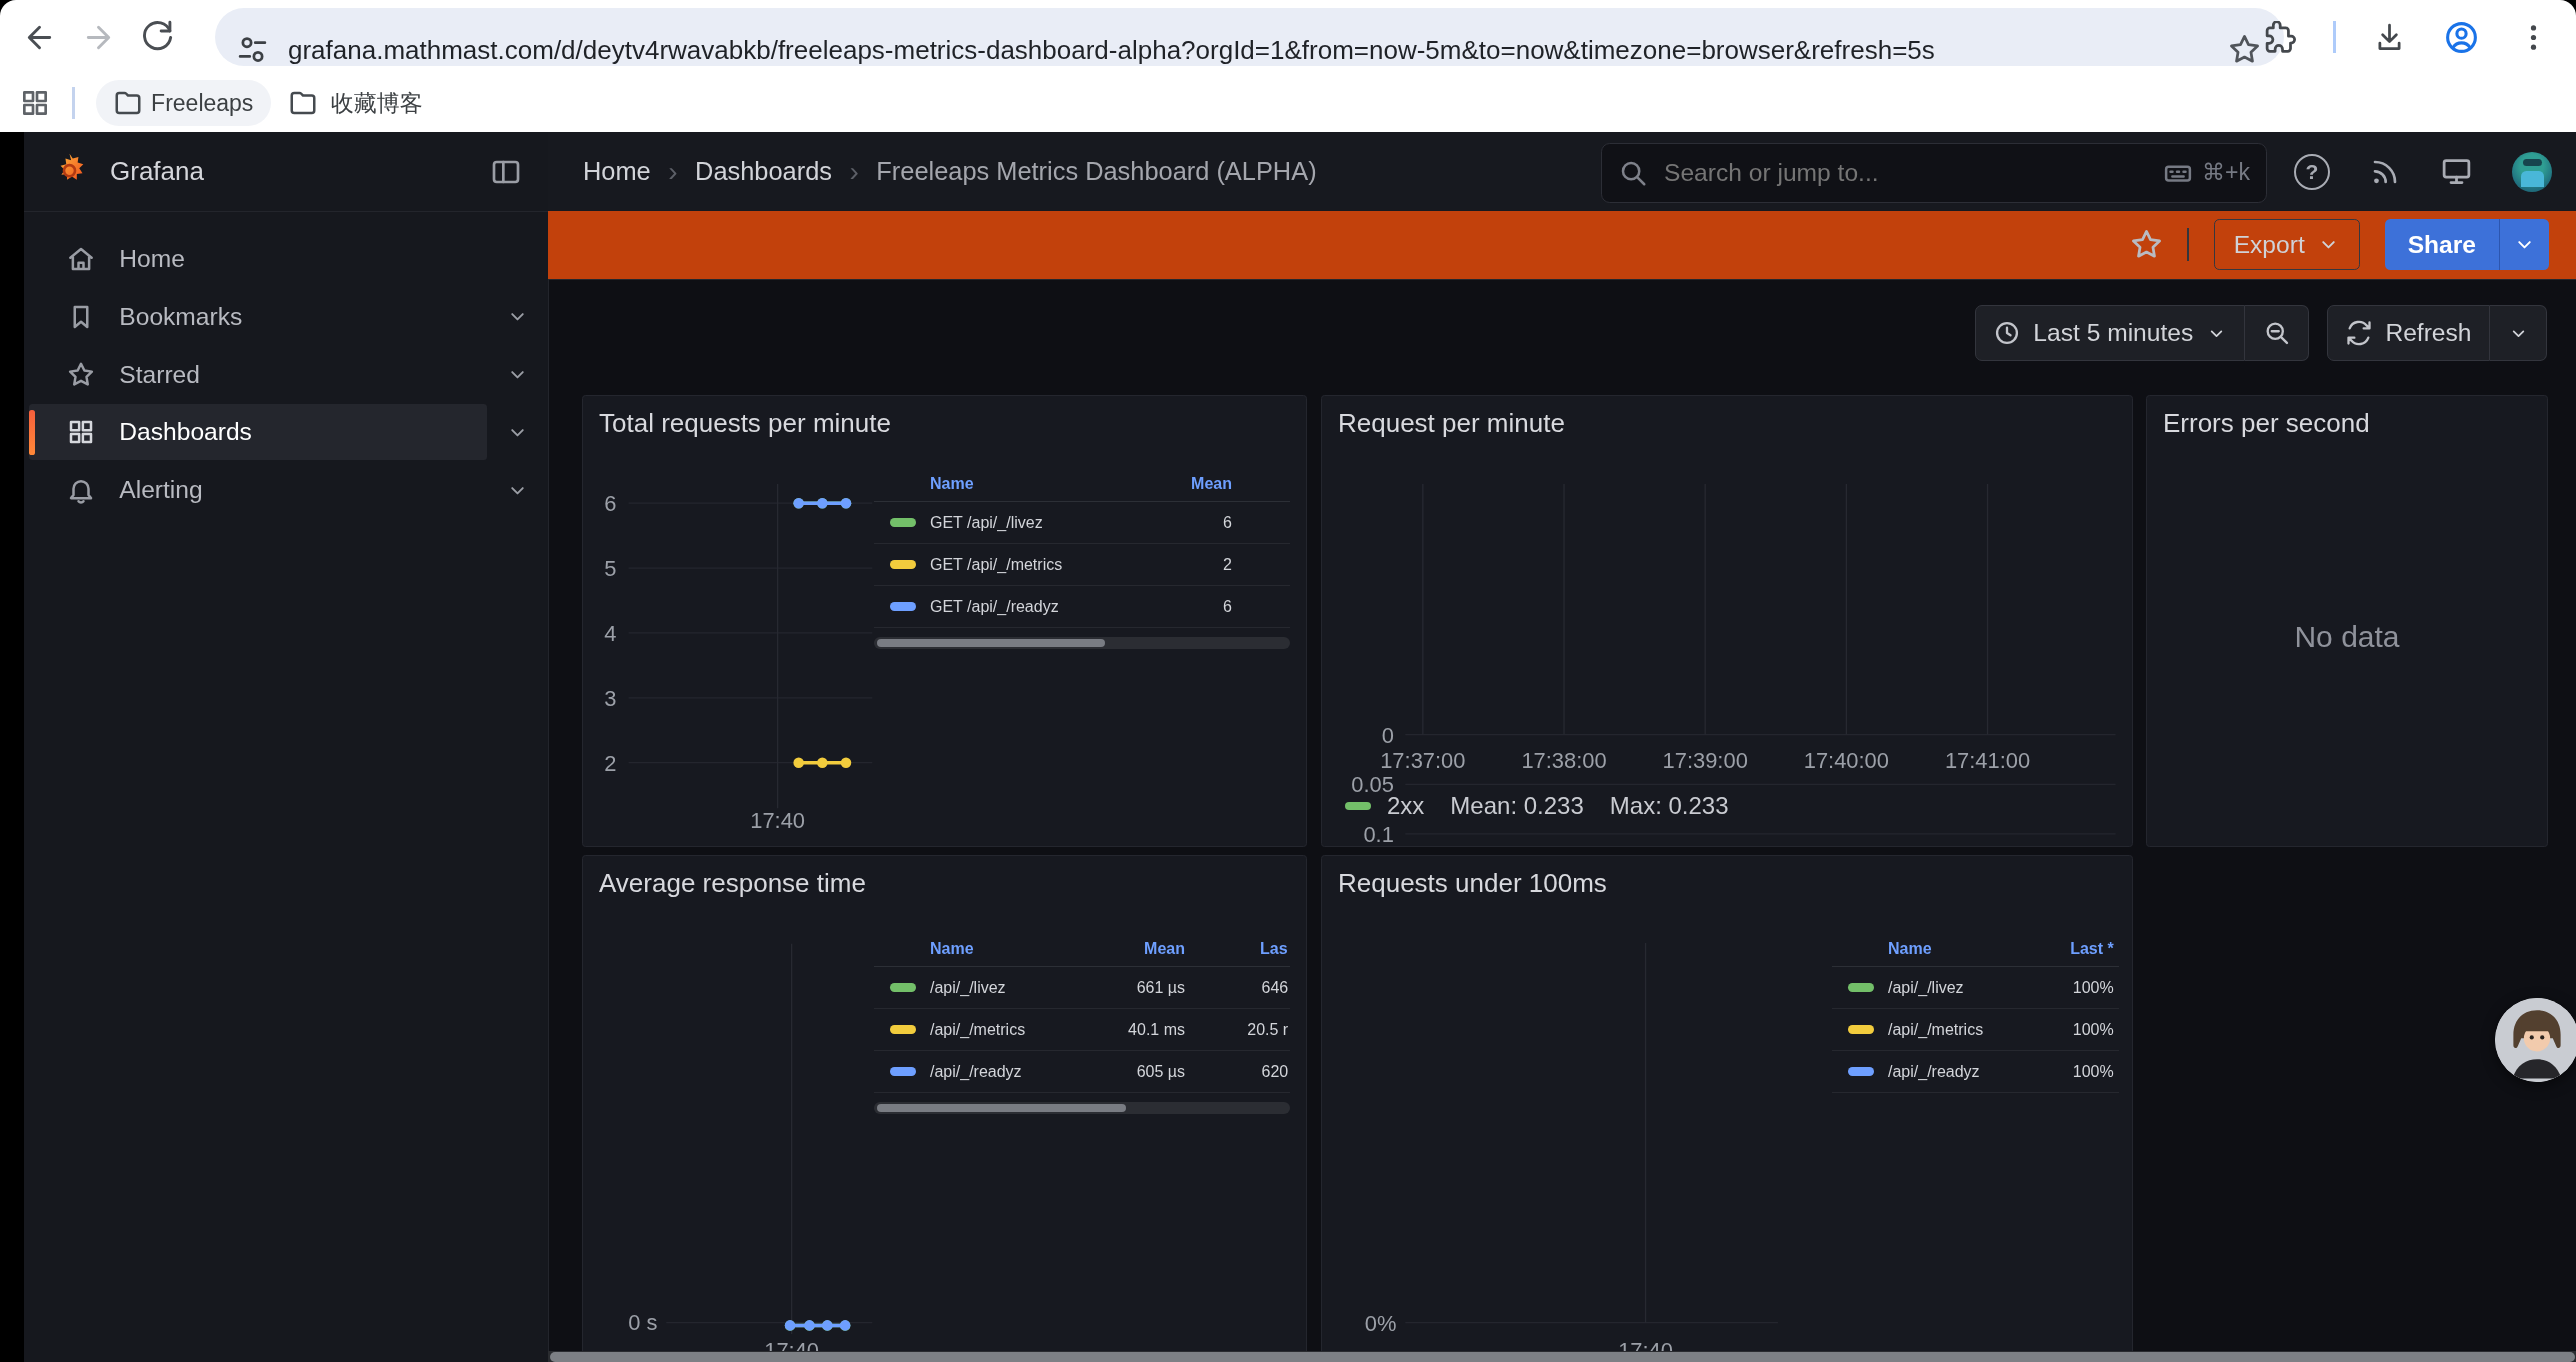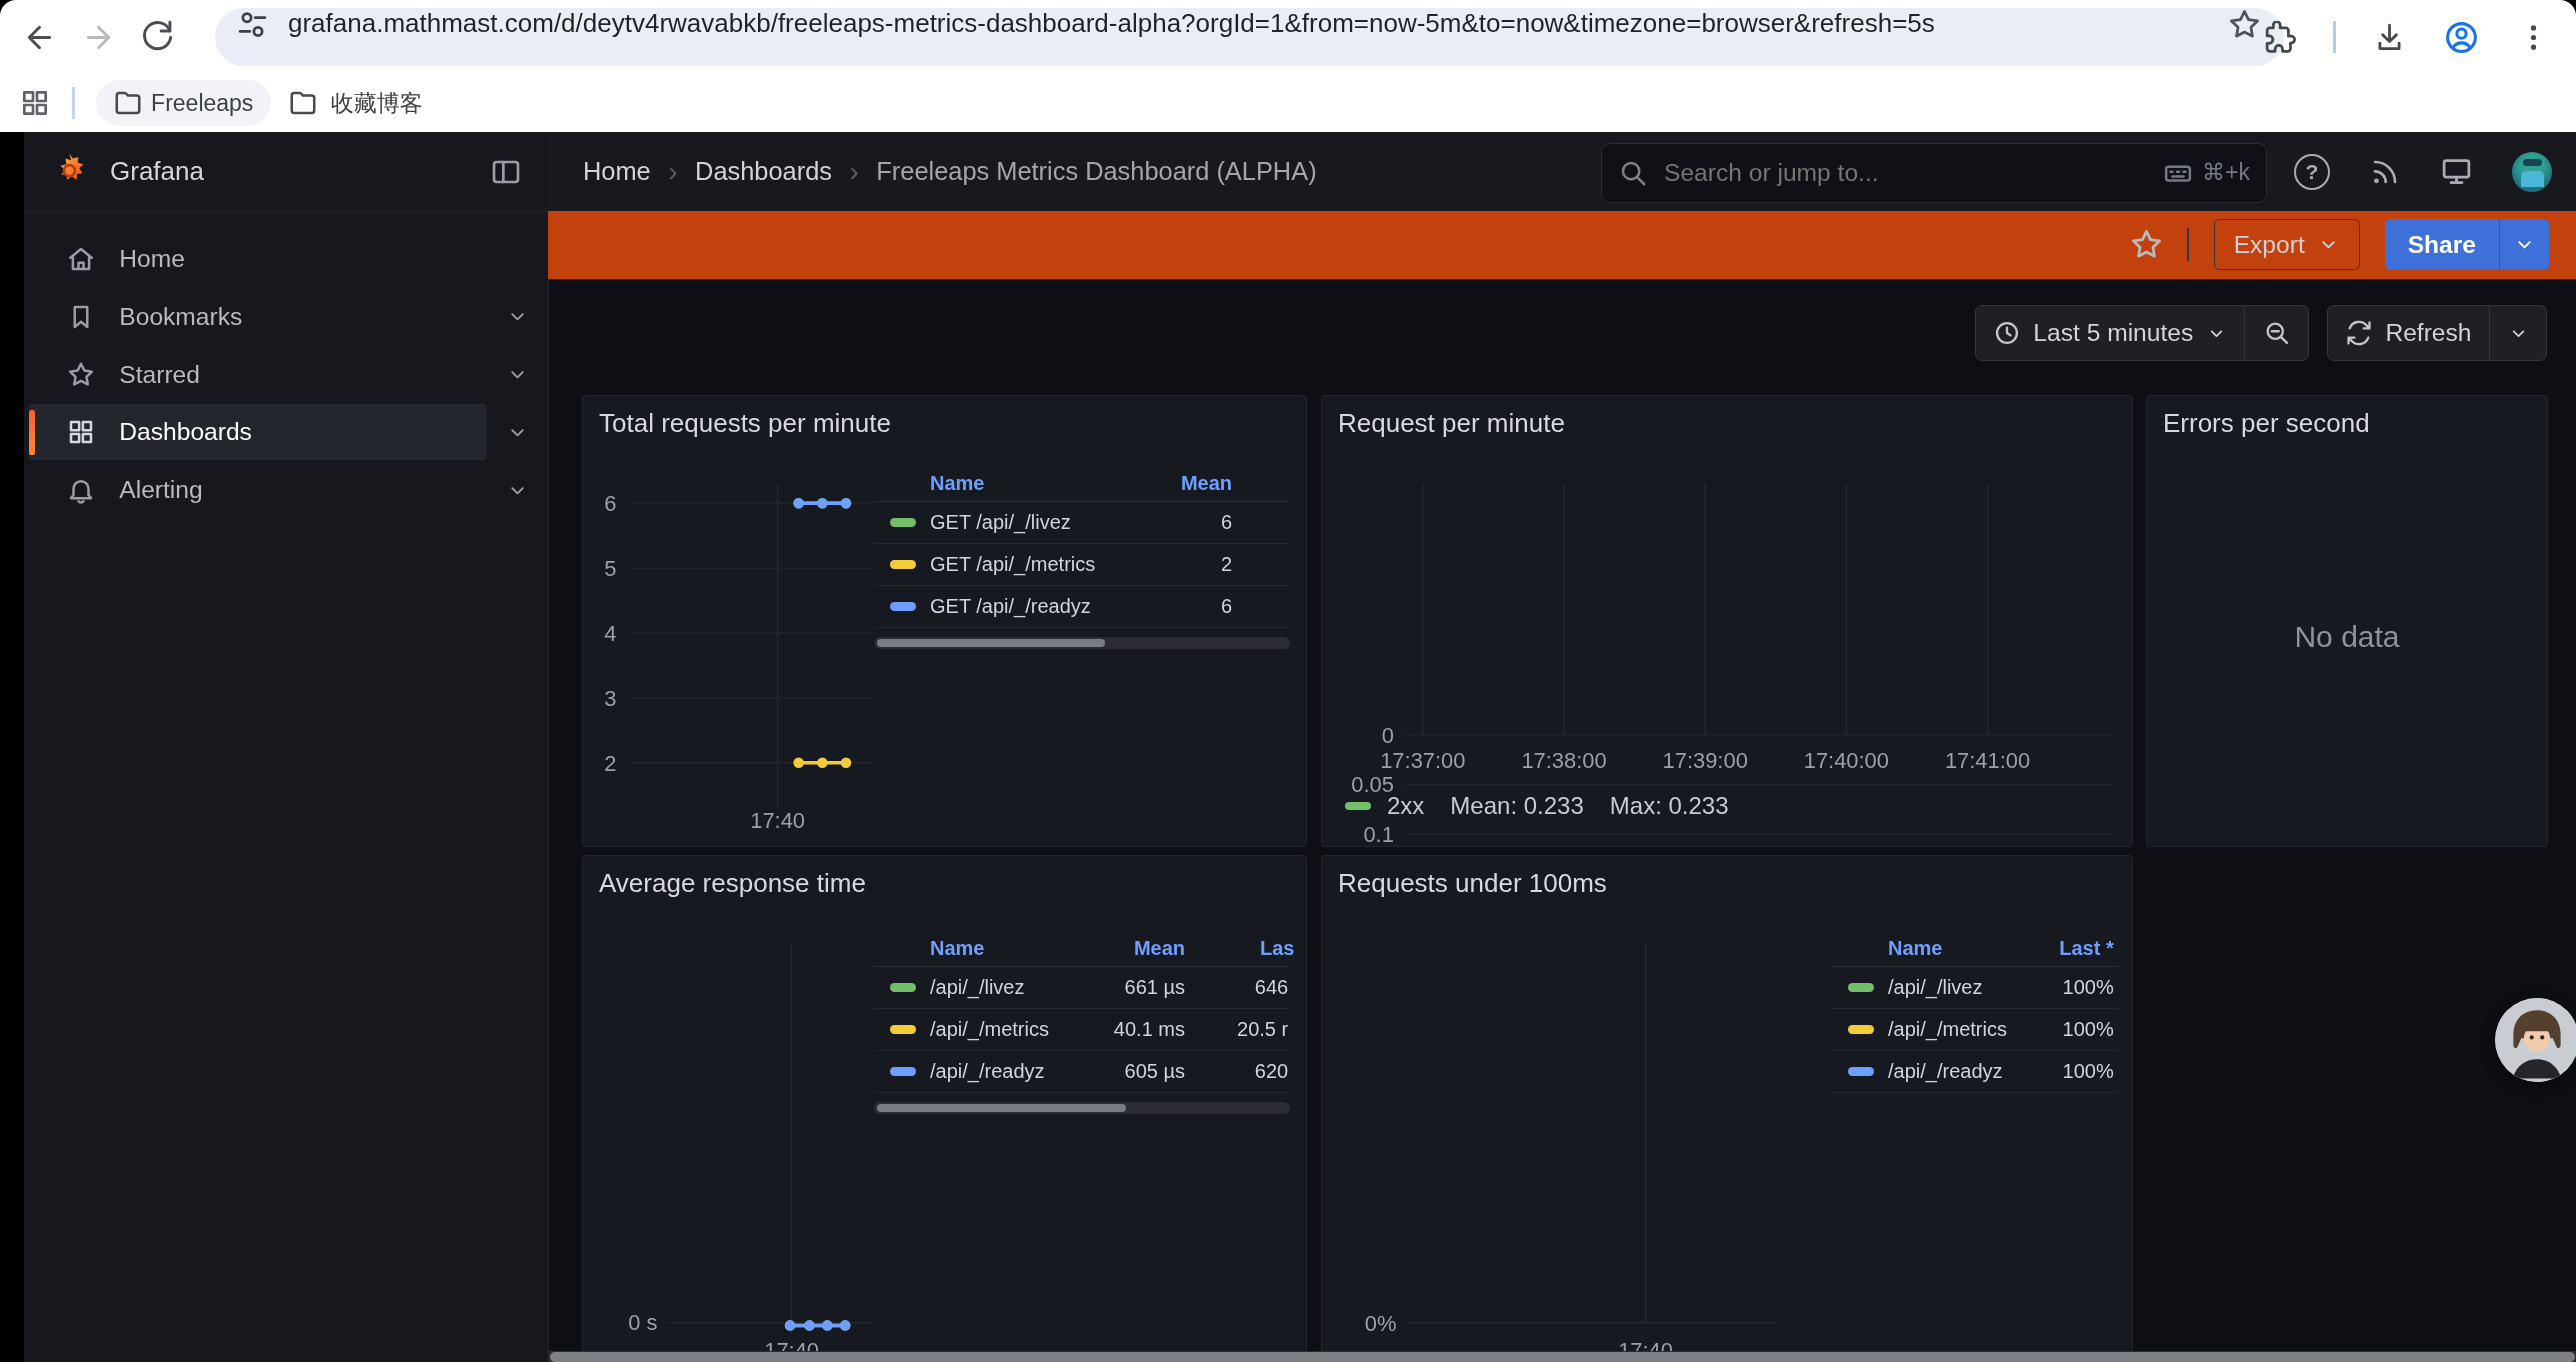--- a/index.html
+++ b/index.html
@@ -6,21 +6,21 @@
   body{width:2576px;height:1363px;position:relative;overflow:hidden;
        font-family:"Liberation Sans",sans-serif;-webkit-font-smoothing:antialiased;}
   .ic{fill:none;stroke:currentColor;stroke-width:2;stroke-linecap:round;stroke-linejoin:round;display:block;}
   .icf{fill:currentColor;stroke:none;display:block;}
 
   
   .browser{position:absolute;top:0;left:0;width:2576px;height:132px;background:#ffffff;border-radius:16px 16px 0 0;}
   .btoolbar{position:absolute;top:0;left:0;right:0;height:74px;display:flex;align-items:center;}
   .bnav{width:40px;height:40px;margin-left:19px;display:flex;align-items:center;justify-content:center;color:#4a4e53;}
   .bnav.dis{color:#b6b9be;}
-  .urlpill{position:absolute;left:215px;top:8px;width:2069px;height:58px;background:#e9edf6;border-radius:29px;display:flex;align-items:flex-start;}
+  .urlpill{position:absolute;left:215px;top:8px;width:2069px;height:58px;background:#e9edf6;border-radius:29px;display:flex;align-items:flex-end;}
   .tuneic{margin-left:21px;color:#3c4045;}
   .urltext{margin-left:19px;flex:1;font-size:26px;color:#1f2227;white-space:nowrap;overflow:hidden;}
   .pillstar{margin-right:23px;color:#50545a;}
   .bright{position:absolute;right:0;top:0;height:74px;display:flex;align-items:center;gap:37px;padding-right:26px;color:#44484d;}
   .bprofile{color:#1a73e8;}
   .bbookmarks{position:absolute;top:74px;left:0;right:0;height:58px;display:flex;align-items:center;background:#fff;}
   .bkapps{margin-left:19px;color:#5f6368;}
   .bkdivider{width:2.6px;height:32px;background:#c4d3ee;margin:0 21px;}
   .bkitem{display:flex;align-items:center;gap:12.3px;height:46px;padding:0 17.5px;border-radius:23px;color:#3c4043;font-size:23px;}
   .bkitem.hov{background:#f1f3f7;gap:8px;}
@@ -86,21 +86,21 @@
   .p1{left:34px;top:263px;width:725px;height:452px;}
   .p2{left:773px;top:263px;width:812px;height:452px;}
   .p3{left:1598px;top:263px;width:402px;height:452px;}
   .p4{left:34px;top:723px;width:725px;height:508px;}
   .p5{left:773px;top:723px;width:812px;height:508px;}
   .chartsvg{position:absolute;left:0;top:0;}
   svg text{fill:#9ca0a8;font-size:25px;font-family:"Liberation Sans",sans-serif;}
   .nodata{position:absolute;left:0;right:0;top:224px;text-align:center;font-size:30px;color:#8f929b;}
 
   
-  .legend{position:absolute;font-size:20px;color:#d3d5da;}
+  .legend{position:absolute;font-size:16px;color:#d3d5da;}
   .lrow{display:flex;align-items:center;}
   .hrow{height:35px;color:#6e9fff;font-weight:700;border-bottom:1.8px solid #2c2f36;}
   .drow{height:41px;border-bottom:1.3px solid #26282f;}
   .cell-name{flex:1;display:flex;align-items:center;gap:14px;padding-left:16px;white-space:nowrap;overflow:hidden;}
   .hrow .cell-name{padding-left:56px;}
   .chip{width:26px;height:8.8px;border-radius:4.4px;flex:0 0 auto;}
   .legend-p1 .cell-mean{width:163px;text-align:right;padding-right:58px;box-sizing:border-box;}
   .legend-p4 .cell-mean{width:123px;text-align:right;box-sizing:border-box;}
   .legend-p4 .cell-last{width:105px;text-align:right;padding-right:1.8px;white-space:nowrap;box-sizing:border-box;}
   .legend-p4 .hrow .cell-last{text-align:left;padding-left:75px;padding-right:0;overflow:visible;}

